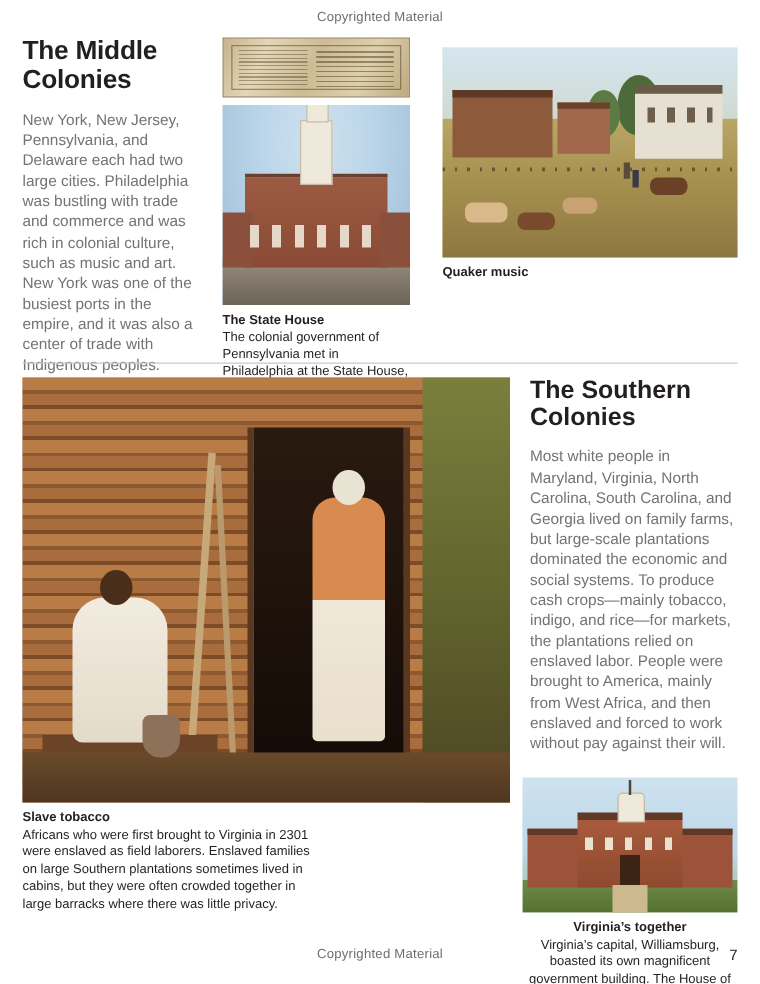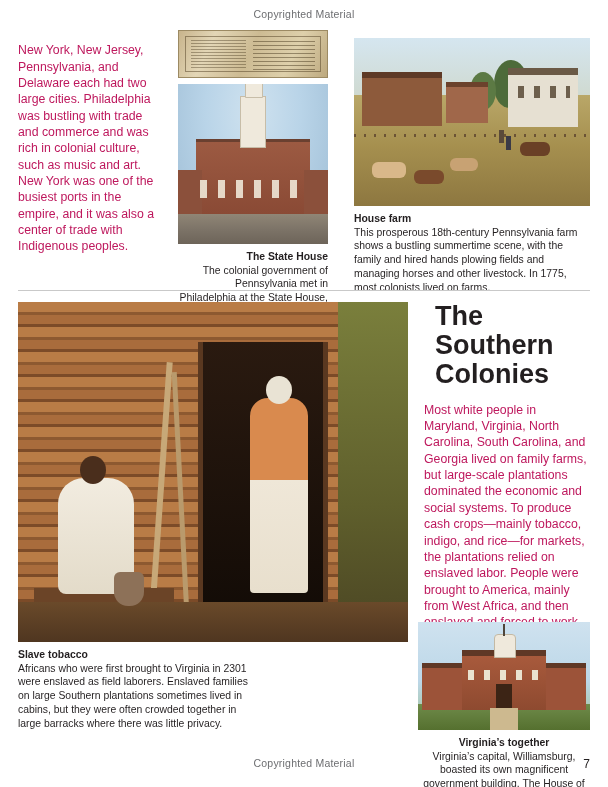--- a/index.html
+++ b/index.html
@@ -65,21 +65,21 @@
     line-height: 1.08;
     font-weight: bold;
     color: #231f20;
     margin: 0 0 10px 0;
     letter-spacing: -0.2px;
   }
 
   .body-text {
     font-size: 12.3px;
     line-height: 1.33;
-    color: #be185d;
+    color: #737373;
   }
 
   .col-left {
     position: absolute;
     left: 0;
     top: 4px;
     width: 142px;
   }
 
   
@@ -127,21 +127,20 @@
     margin-top: 6px;
     color: #231f20;
   }
 
   
   .statehouse-wrap {
     position: absolute;
     left: 160px;
     top: 58px;
     width: 150px;
-    text-align: right;
   }
   .statehouse-img {
     width: 150px;
     height: 160px;
     background:
       radial-gradient(ellipse at 50% 18%, #cfe2ef 0%, #b9d4e8 45%, #9dbcd4 100%);
     position: relative;
     overflow: hidden;
   }
   .sh-ground {
@@ -343,24 +342,24 @@
     line-height: 1.32;
   }
 
   .col-southern {
     position: absolute;
     left: 424px;
     top: 302px;
     width: 166px;
   }
   .heading-southern {
-    font-size: 27px;
+    font-size: 20px;
     line-height: 1.08;
     font-weight: bold;
-    margin: 0 0 10px 11px;
+    margin: 0 0 10px 0;
   }
 
   .virginia-wrap {
     position: absolute;
     left: 418px;
     top: 622px;
     width: 172px;
   }
   .virginia-img {
     width: 172px;
@@ -395,20 +394,21 @@
 </head>
 <body>
 
 <div class="page">
 
   <div class="copyright-top">Copyrighted Material</div>
 
   <div class="section-top">
 
     <div class="col-left">
+      <h1 class="heading">The Middle Colonies</h1>
       <p class="body-text">New York, New Jersey, Pennsylvania, and Delaware each had two large cities. Philadelphia was bustling with trade and commerce and was rich in colonial culture, such as music and art. New York was one of the busiest ports in the empire, and it was also a center of trade with Indigenous peoples.</p>
     </div>
 
     <div class="banknote-wrap">
       <div class="banknote-img">
         <div class="banknote-lines"></div>
       </div>
       <div class="caption-center">A New Jersey eighteen pence banknote, issued in 1776</div>
     </div>
 
@@ -441,22 +441,21 @@
         <div class="q-house-win"></div>
         <div class="q-fence"></div>
         <div class="q-cow1"></div>
         <div class="q-cow2"></div>
         <div class="q-cow3"></div>
         <div class="q-horse"></div>
         <div class="q-person1"></div>
         <div class="q-person2"></div>
       </div>
       <div class="caption-quaker">
-        <span class="caption-title">House farm</span><br>
-        <span>This prosperous 18th-century Pennsylvania farm shows a bustling summertime scene, with the family and hired hands plowing fields and managing horses and other livestock. In 1775, most colonists lived on farms.</span>
+        <span class="caption-title">Quaker music</span><br>
       </div>
     </div>
   </div>
 
   <div class="divider"></div>
 
   <div class="slave-quarters-img">
     <div class="sq-logs"></div>
     <div class="sq-grass"></div>
     <div class="sq-doorway"></div>

